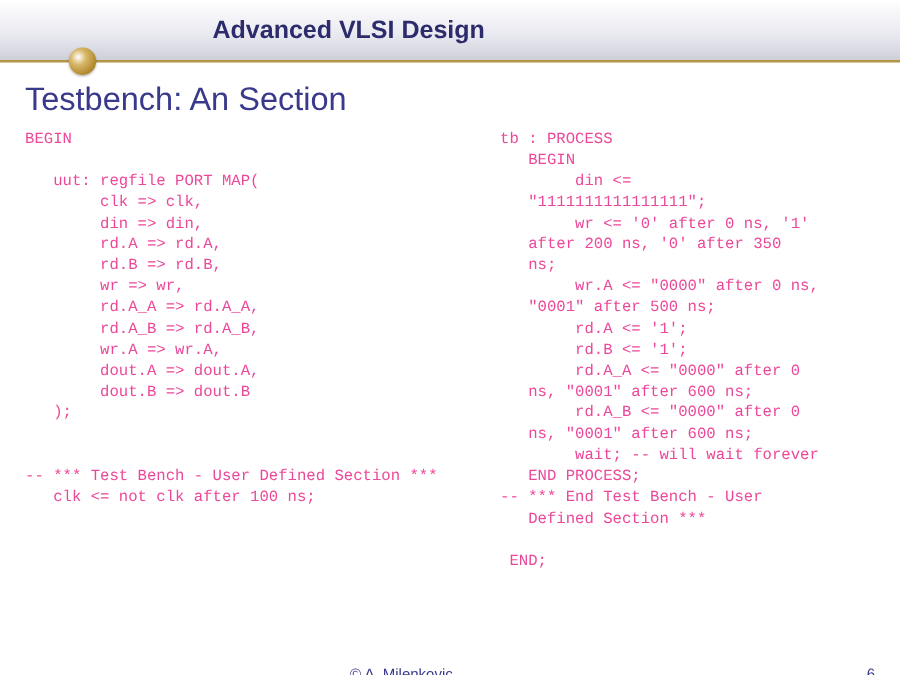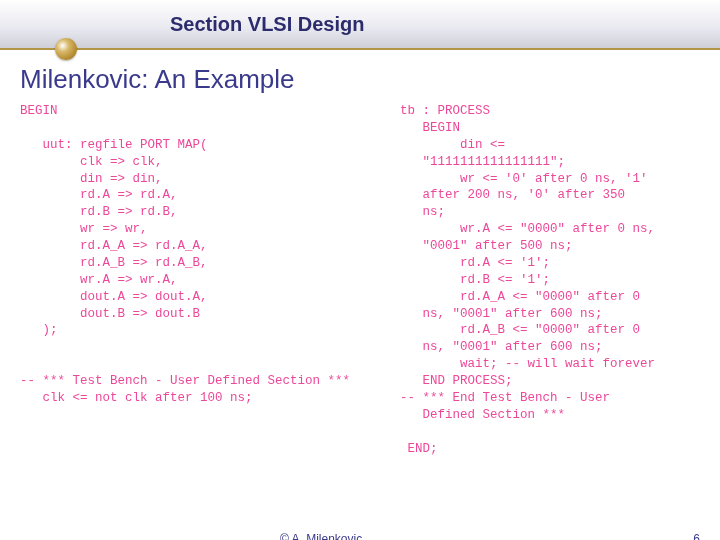--- a/index.html
+++ b/index.html
@@ -68,25 +68,25 @@
   }
   .footer .pagenum {
     position: absolute;
     right: 20px;
   }
 </style>
 </head>
 <body>
 
 <div class="header">
-  <div class="header-title">Section VLSI Design</div>
+  <div class="header-title">Advanced VLSI Design</div>
   <div class="header-dot"></div>
 </div>
 
-<div class="section-title">Milenkovic: An Example</div>
+<div class="section-title">Testbench: An Section</div>
 
 <div class="code-wrap">
   <div class="col col-left">BEGIN
 
    uut: regfile PORT MAP(
         clk =&gt; clk,
         din =&gt; din,
         rd.A =&gt; rd.A,
         rd.B =&gt; rd.B,
         wr =&gt; wr,

